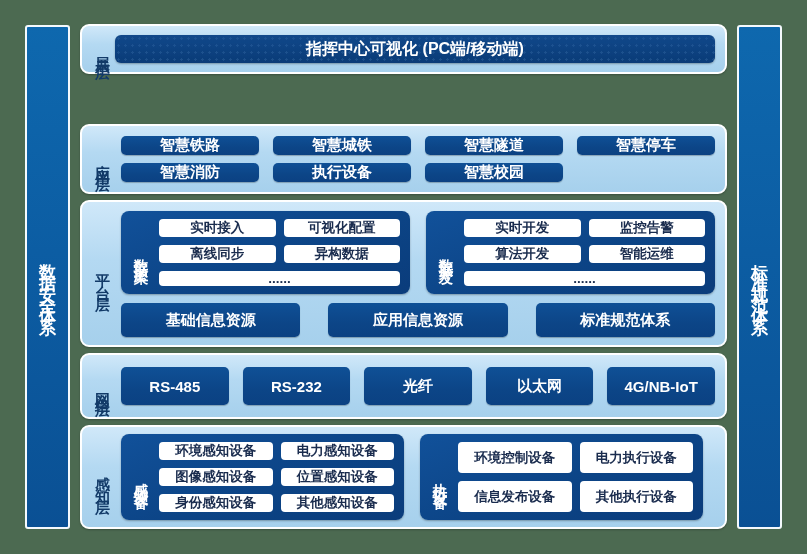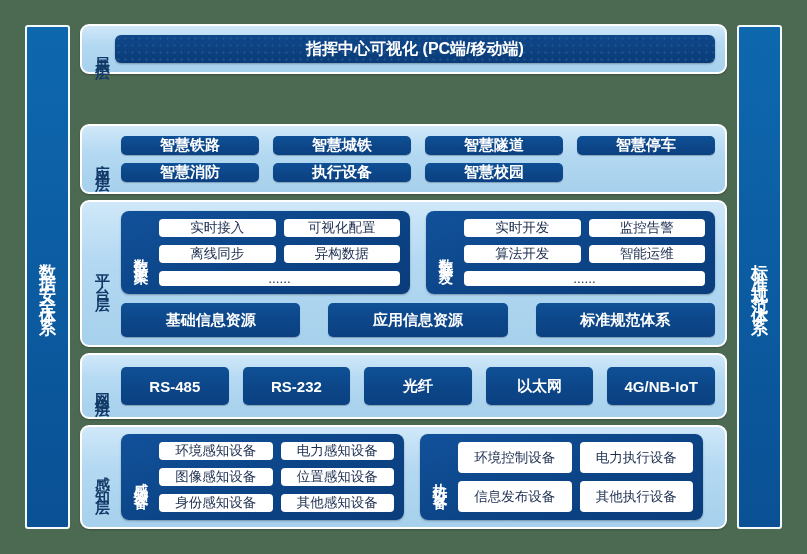--- a/index.html
+++ b/index.html
@@ -89,21 +89,21 @@
     box-shadow:0 1px 2px rgba(0,0,0,.3);
   }
   .vlabel{
     flex:0 0 17px;display:flex;align-items:center;justify-content:center;
     writing-mode:vertical-lr;text-orientation:upright;
     color:#ffffff;font-size:14.5px;font-weight:bold;letter-spacing:4px;text-indent:4px;
   }
   .subgrid{flex:1;display:grid;grid-template-columns:1fr 1fr;gap:8px;}
   .wbox{
     background:#ffffff;border-radius:4px;
-    color:#1a2c4e;font-size:13.5px;font-weight:normal;
+    color:#1a2c4e;font-size:13.5px;font-weight:bold;
     display:flex;align-items:center;justify-content:center;white-space:nowrap;
   }
   .span2{grid-column:1 / 3;}
   .resrow{flex:0 0 34px;display:flex;gap:28px;}
   .resrow .btn{flex:1;}
 
   
   .p5content{flex:1;display:flex;gap:16px;padding:1px 12px 1px 6px;}
 </style>
 </head>

